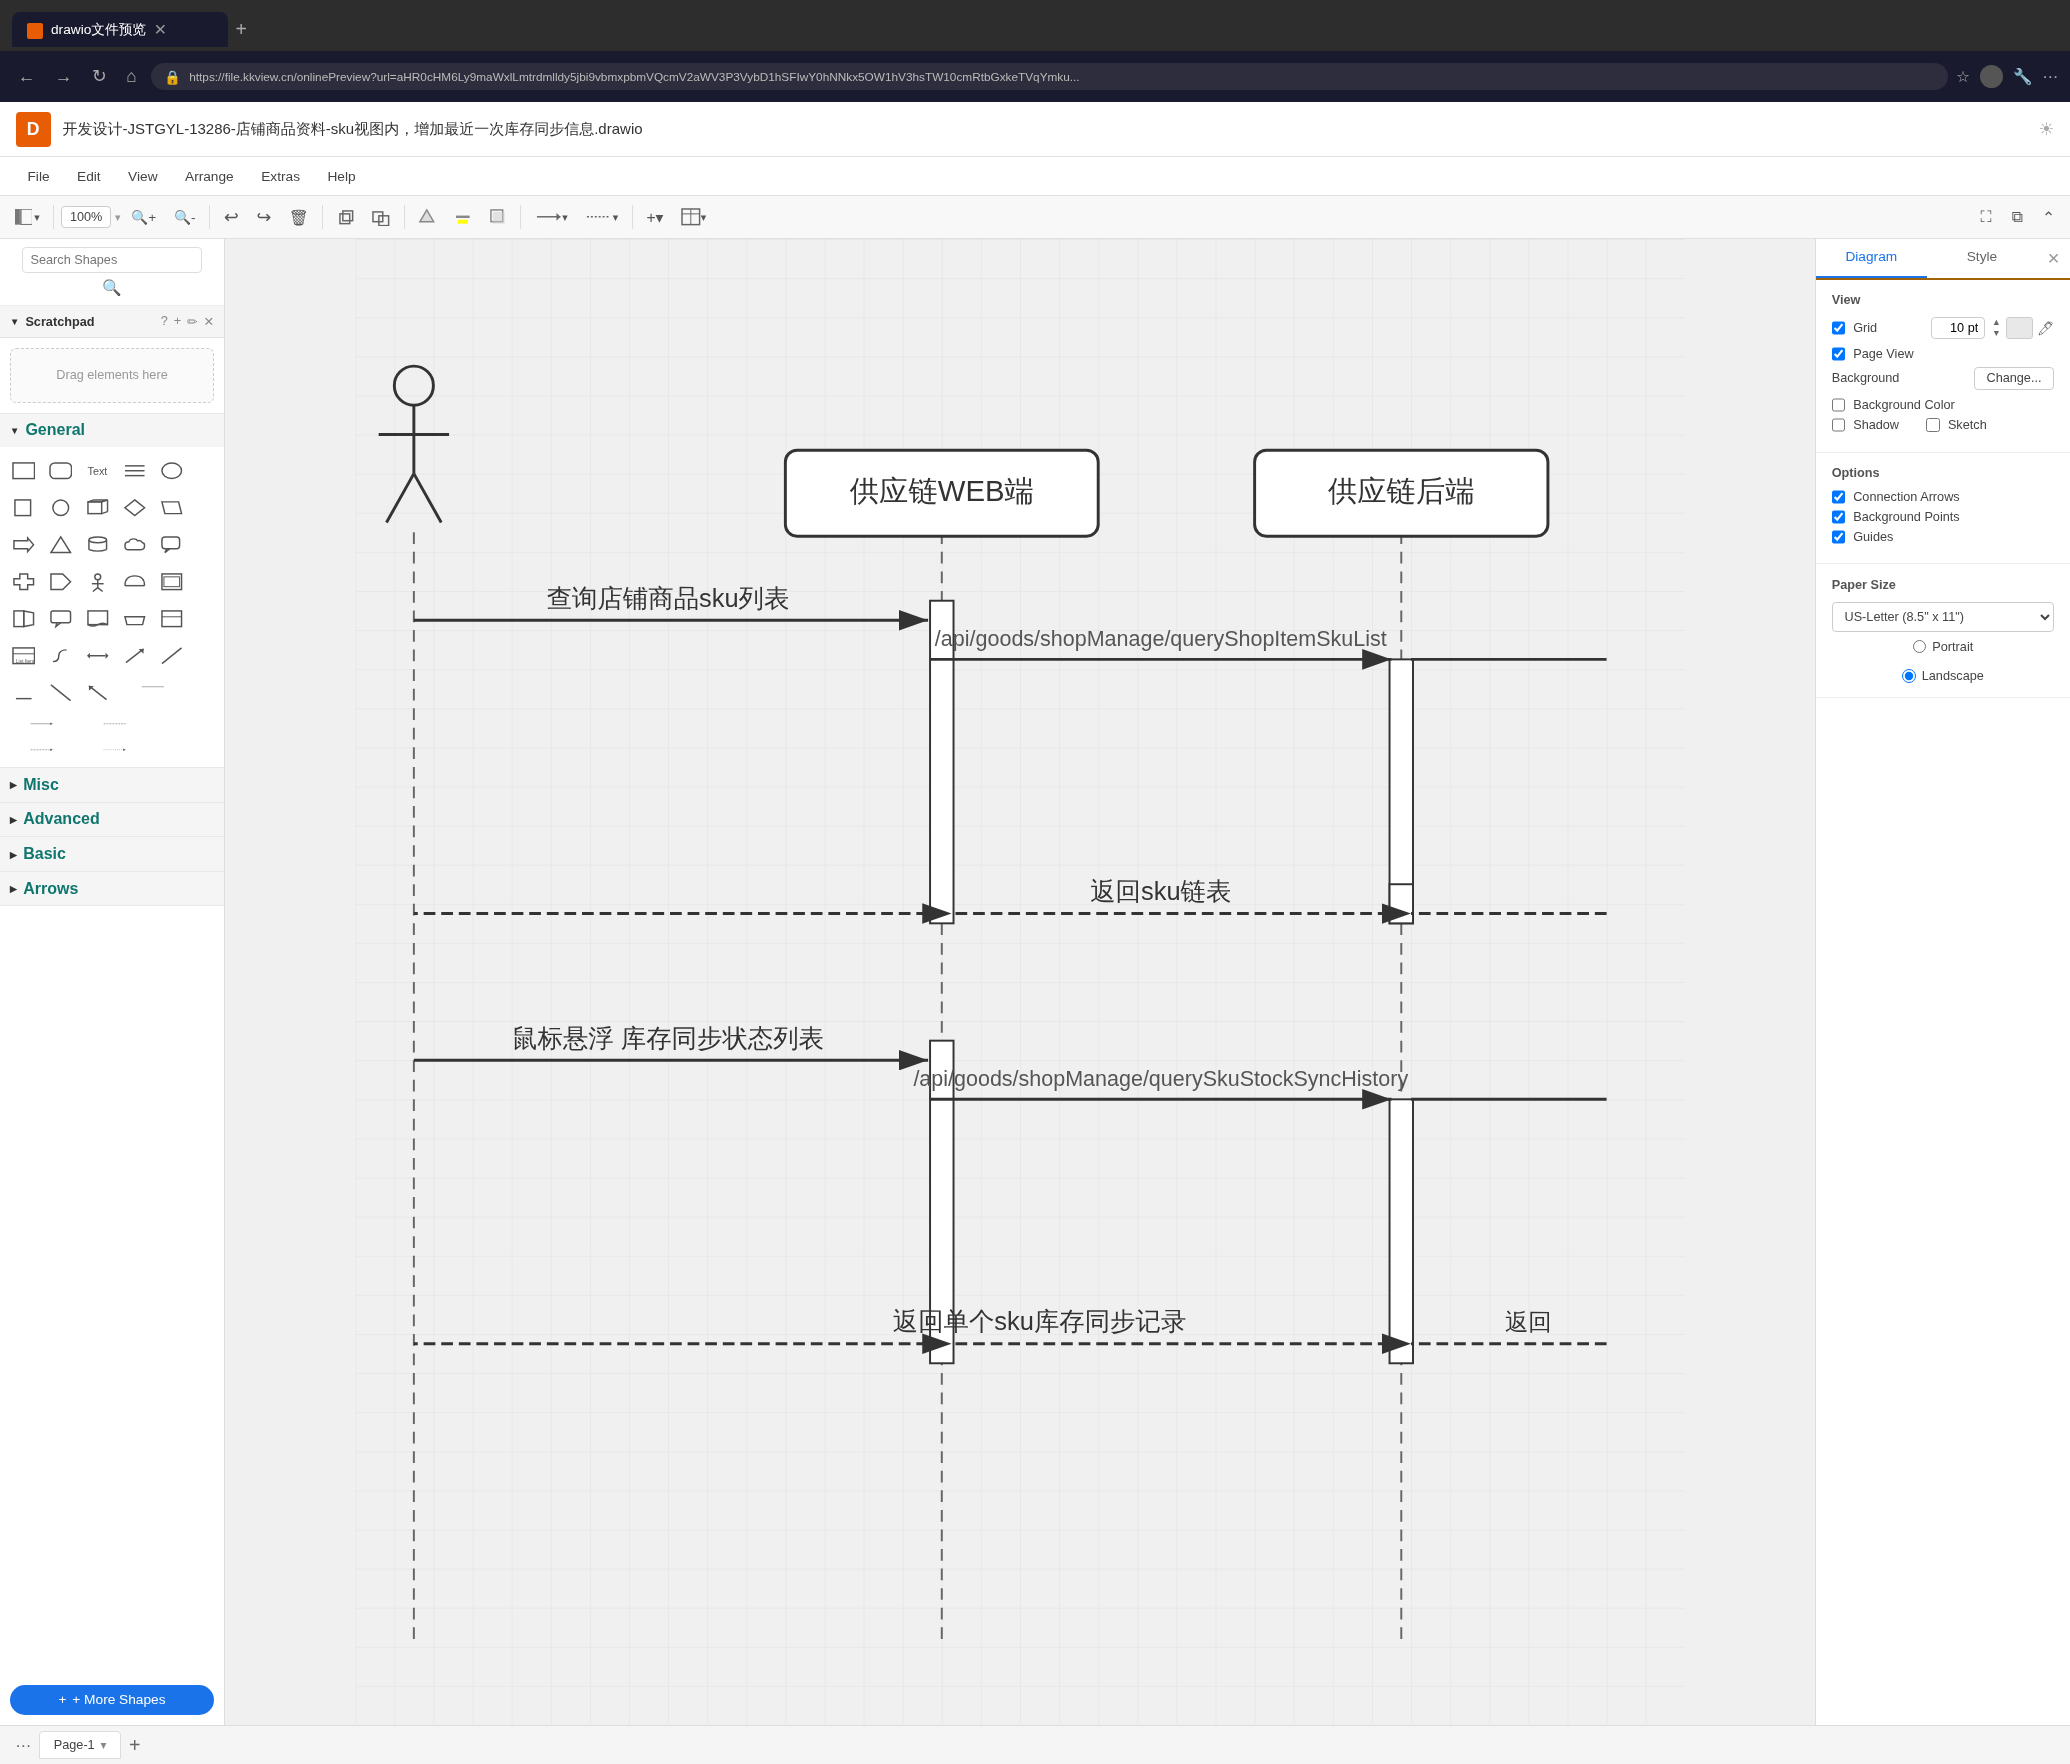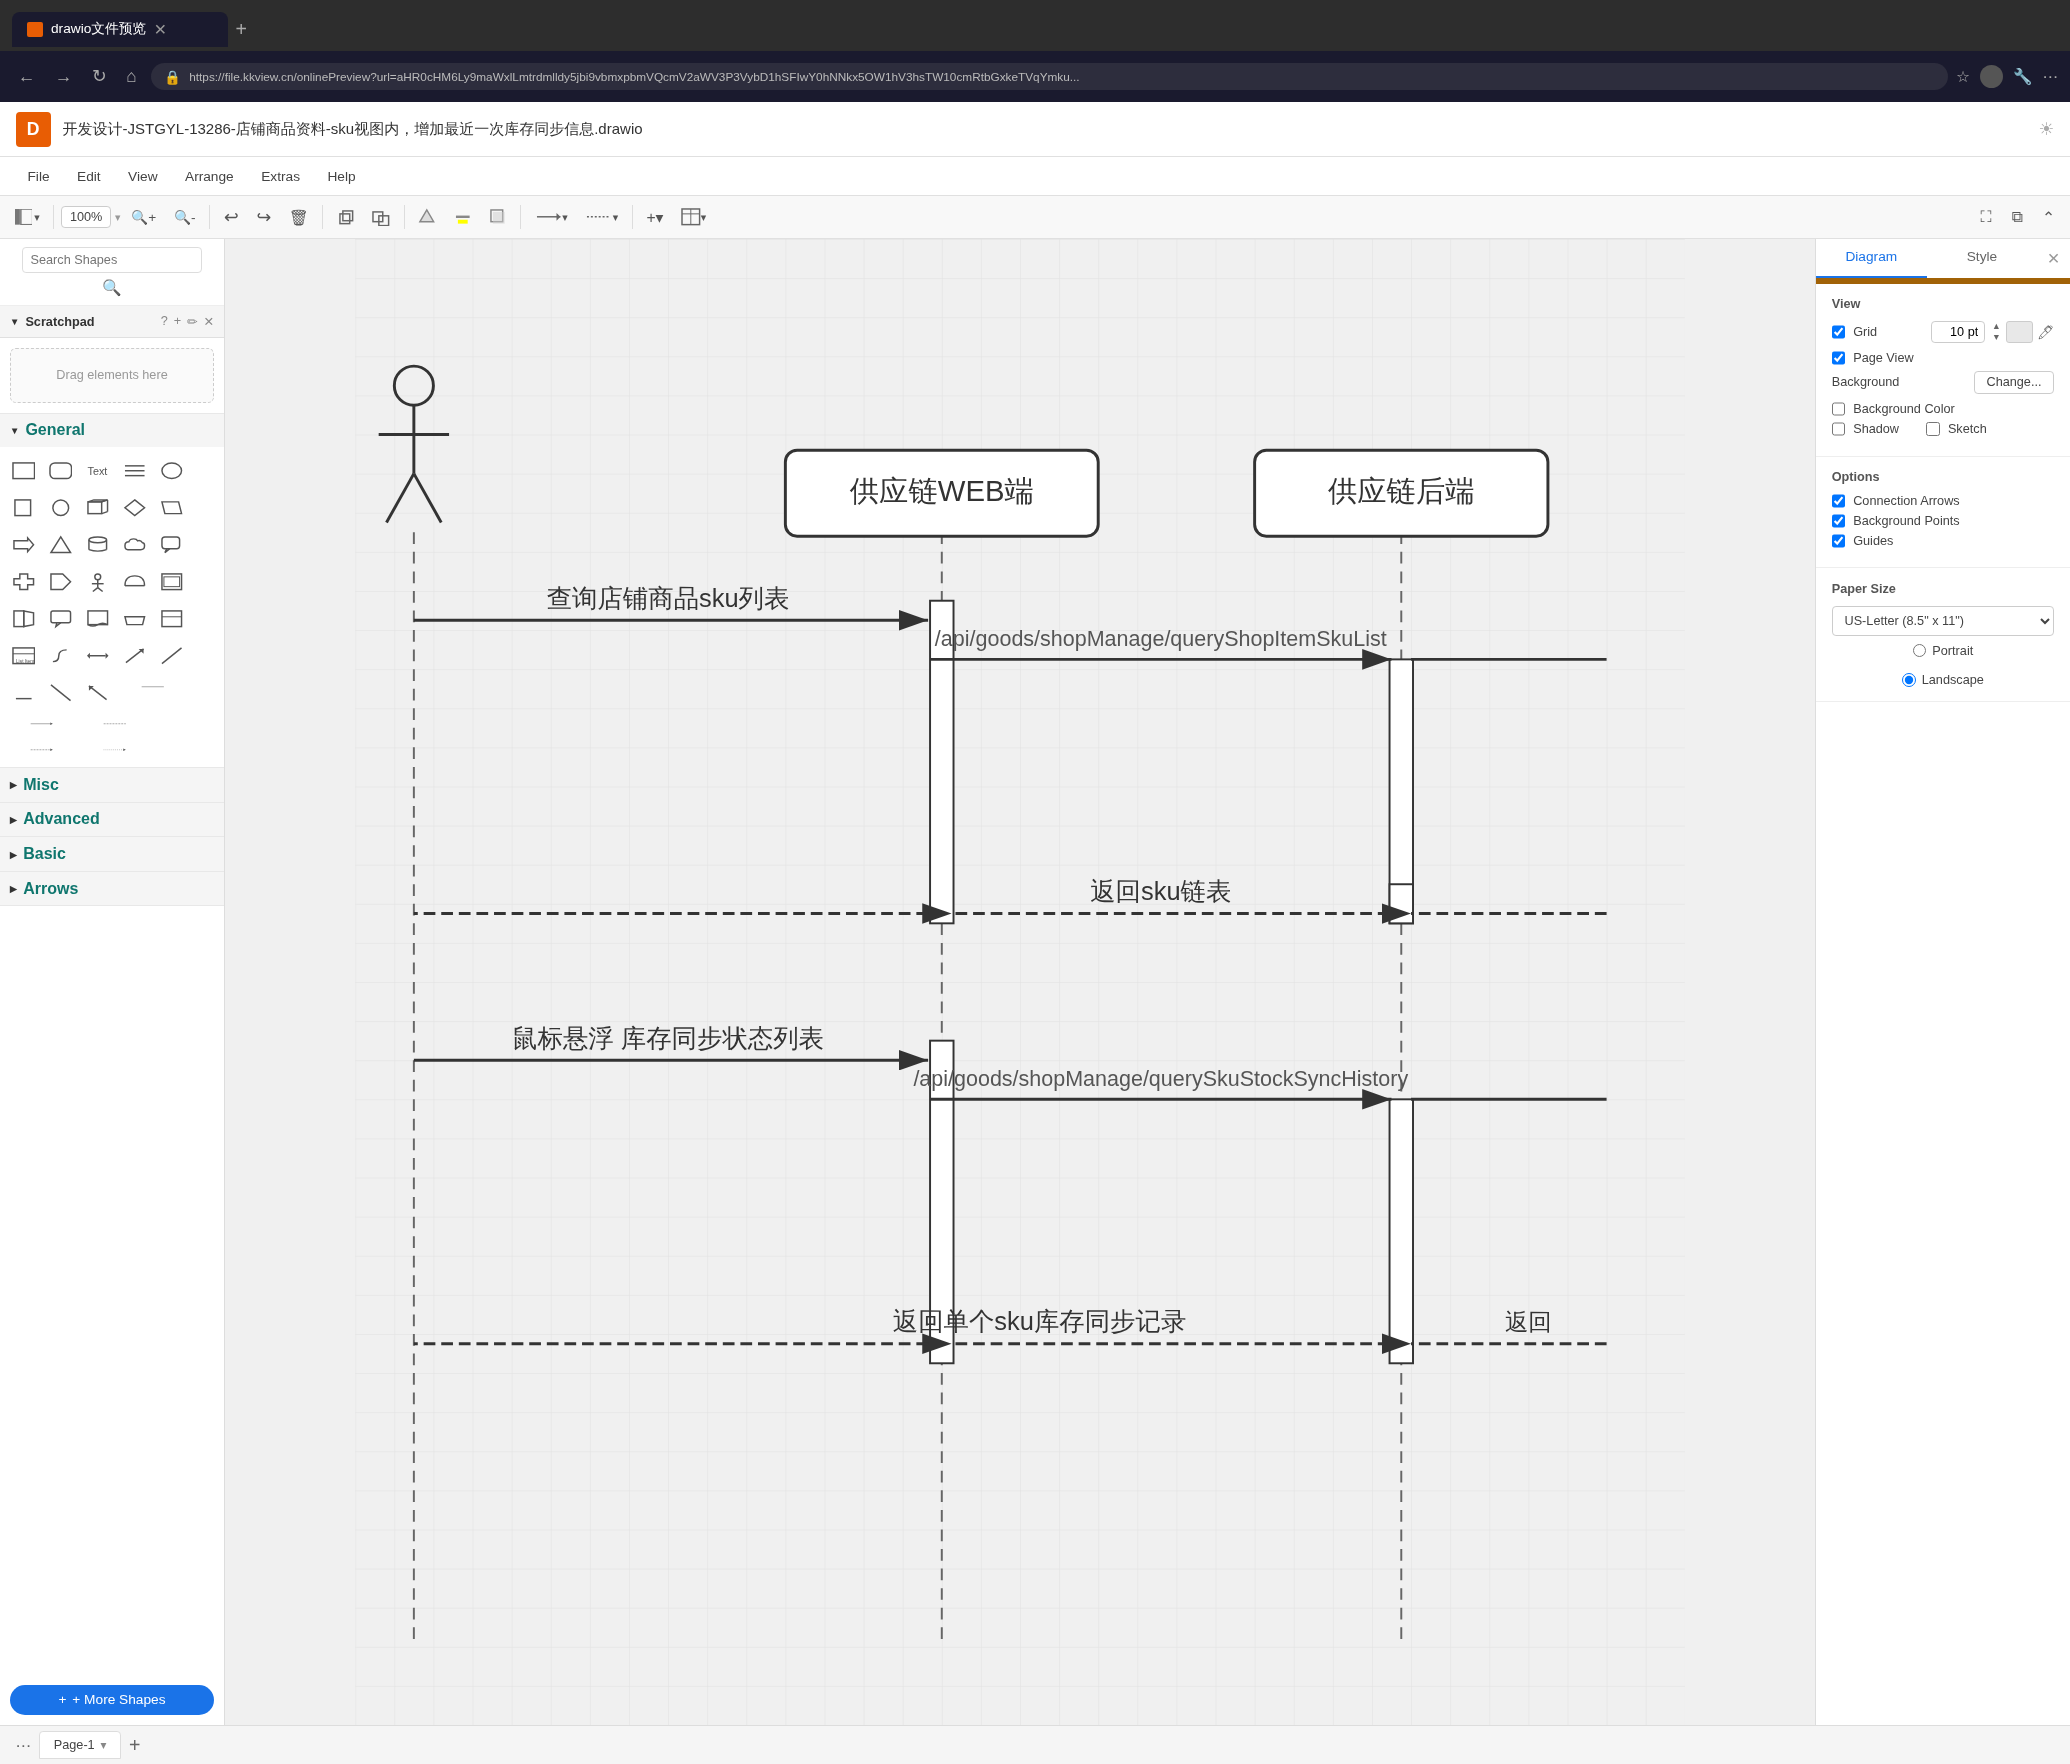--- a/index.html
+++ b/index.html
@@ -1,21 +1,21 @@
 <!DOCTYPE html>
 <html><head>
   <meta charset="utf-8">
   <style>
     * { box-sizing: border-box; margin: 0; padding: 0; }
     body { font-family: 'Segoe UI', Arial, sans-serif; font-size: 12.7px; background: #202020; color: #333; overflow: hidden; width: 2070px; height: 1764px; }
 
     
     .browser-chrome { background: #2d2d2d; width: 100%; }
     .tab-bar { display: flex; align-items: center; padding: 7.8px 11.8px 0; gap: 3.9px; background: #2d2d2d; height: 51px; }
-    .tab { background: #3c3c3c; color: #ccc; padding: 7.8px 15.7px; border-radius: 7.8px 7.8px 0 0; display: flex; align-items: center; gap: 7.8px; font-size: 13.7px; min-width: 216px; }
+    .tab { background: #3c3c3c; color: #ccc; padding: 7.8px 15.7px; border-radius: 7.8px 7.8px 0 0; display: flex; align-items: flex-end; gap: 7.8px; font-size: 13.7px; min-width: 216px; }
     .tab.active { background: #1a1a2e; color: #fff; }
     .tab-close { color: #999; cursor: pointer; font-size: 15.7px; }
     .tab-new { color: #aaa; font-size: 19.6px; cursor: pointer; margin-left: 3.9px; }
     .nav-bar { background: #1a1a2e; display: flex; align-items: center; padding: 5.9px 11.8px; gap: 7.8px; height: 51px; }
     .nav-btn { color: #aaa; background: none; border: none; font-size: 17.6px; cursor: pointer; padding: 3.9px 5.9px; }
     .address-bar { flex: 1; background: #2d2d3d; border-radius: 19.6px; padding: 5.9px 13.7px; color: #ccc; font-size: 12.7px; display: flex; align-items: center; gap: 7.8px; }
     .address-text { flex: 1; font-size: 12.7px; color: #bbb; }
     .nav-icons { display: flex; gap: 9.8px; align-items: center; }
     .nav-icon { color: #aaa; font-size: 15.7px; cursor: pointer; }
 
@@ -64,21 +64,21 @@
     
     .category-section { border-bottom: 1px solid #e8e8e8; }
     .category-header { display: flex; align-items: center; padding: 7.8px 9.8px; cursor: pointer; background: #f5f5f5; }
     .category-title { font-size: 16px; font-weight: 600; color: #0f766e; flex: 1; }
 
     
     .canvas-area { flex: 1; background: #f0f0f0; position: relative; overflow: hidden; text-align: right; }
 
     
     .right-sidebar { width: 255px; border-left: 1px solid #ddd; background: #fff; display: flex; flex-direction: column; overflow-y: auto; }
-    .sidebar-tabs { display: flex; border-bottom: 6px solid #a16207; }
+    .sidebar-tabs { display: flex; border-bottom: 2px solid #a16207; }
     .sidebar-tab { flex: 1; padding: 9.8px; text-align: center; cursor: pointer; font-size: 13.7px; color: #666; border-bottom: 2px solid transparent; }
     .sidebar-tab.active { color: #1a73e8; border-bottom: 2px solid #1a73e8; font-weight: 500; }
     .sidebar-close { padding: 9.8px; color: #999; cursor: pointer; font-size: 15.7px; }
     .sidebar-section { padding: 13.7px 15.7px; border-bottom: 1px solid #eee; }
     .sidebar-section-title { font-size: 12.7px; font-weight: 600; color: #555; margin-bottom: 9.8px; }
     .option-row { display: flex; align-items: center; gap: 7.8px; margin-bottom: 7.8px; }
     .option-label { font-size: 12.7px; color: #444; flex: 1; }
     .checkbox-row { display: flex; align-items: center; gap: 7.8px; margin-bottom: 5.9px; }
     .checkbox-label { font-size: 12.7px; color: #444; }
     input[type="checkbox"] { width: 13.7px; height: 13.7px; cursor: pointer; }

